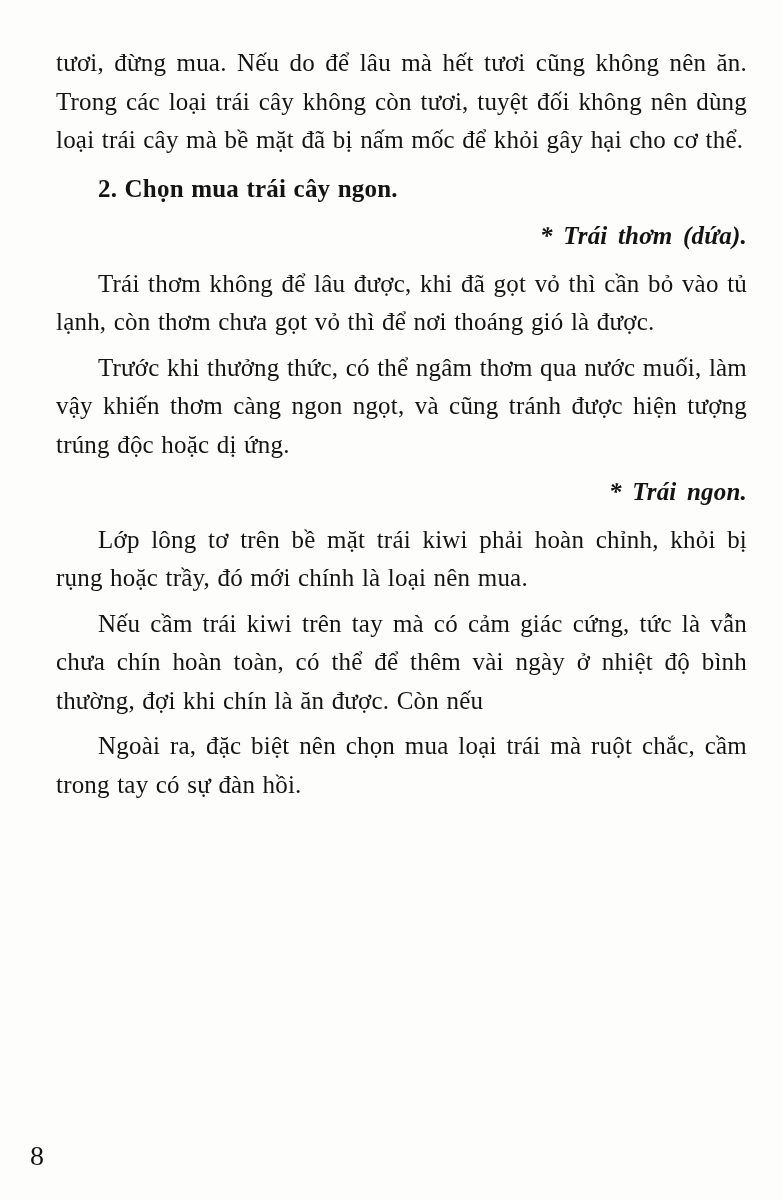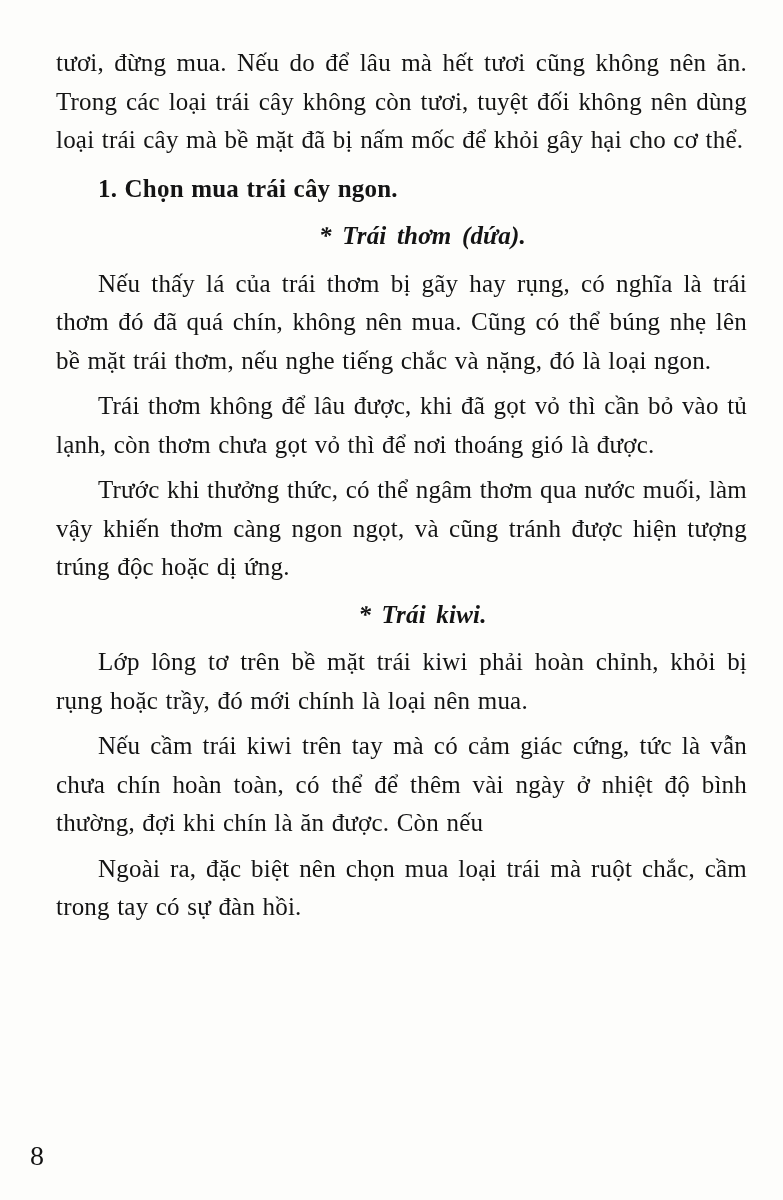--- a/index.html
+++ b/index.html
@@ -35,52 +35,51 @@
   }
   .heading {
     font-weight: bold;
     text-align: left;
     margin-top: 10px;
     margin-bottom: 9px;
   }
   .subheading {
     font-weight: bold;
     font-style: italic;
-    text-align: center;
+    text-align: right;
     margin-top: 9px;
     margin-bottom: 9px;
     word-spacing: 4px;
   }
   .page-number {
     position: absolute;
     left: 30px;
     bottom: 30px;
     font-size: 28px;
     line-height: 1;
   }
 </style>
 </head>
 <body>
 
 <div class="page">
 
   <p class="para no-indent">tươi, đừng mua. Nếu do để lâu mà hết tươi cũng không nên ăn. Trong các loại trái cây không còn tươi, tuyệt đối không nên dùng loại trái cây mà bề mặt đã bị nấm mốc để khỏi gây hại cho cơ thể.</p>
 
-  <p class="para heading">1. Chọn mua trái cây ngon.</p>
+  <p class="para heading">2. Chọn mua trái cây ngon.</p>
 
   <p class="para subheading">* Trái thơm (dứa).</p>
 
 
-  <p class="para">Nếu thấy lá của trái thơm bị gãy hay rụng, có nghĩa là trái thơm đó đã quá chín, không nên mua. Cũng có thể búng nhẹ lên bề mặt trái thơm, nếu nghe tiếng chắc và nặng, đó là loại ngon.</p>
 
   <p class="para">Trái thơm không để lâu được, khi đã gọt vỏ thì cần bỏ vào tủ lạnh, còn thơm chưa gọt vỏ thì để nơi thoáng gió là được.</p>
 
   <p class="para">Trước khi thưởng thức, có thể ngâm thơm qua nước muối, làm vậy khiến thơm càng ngon ngọt, và cũng tránh được hiện tượng trúng độc hoặc dị ứng.</p>
 
-  <p class="para subheading">* Trái kiwi.</p>
+  <p class="para subheading">* Trái ngon.</p>
 
   <p class="para">Lớp lông tơ trên bề mặt trái kiwi phải hoàn chỉnh, khỏi bị rụng hoặc trầy, đó mới chính là loại nên mua.</p>
 
   <p class="para">Nếu cầm trái kiwi trên tay mà có cảm giác cứng, tức là vẫn chưa chín hoàn toàn, có thể để thêm vài ngày ở nhiệt độ bình thường, đợi khi chín là ăn được. Còn nếu</p>
 
   <p class="para">Ngoài ra, đặc biệt nên chọn mua loại trái mà ruột chắc, cầm trong tay có sự đàn hồi.</p>
 
 </div>
 
 <div class="page-number">8</div>

